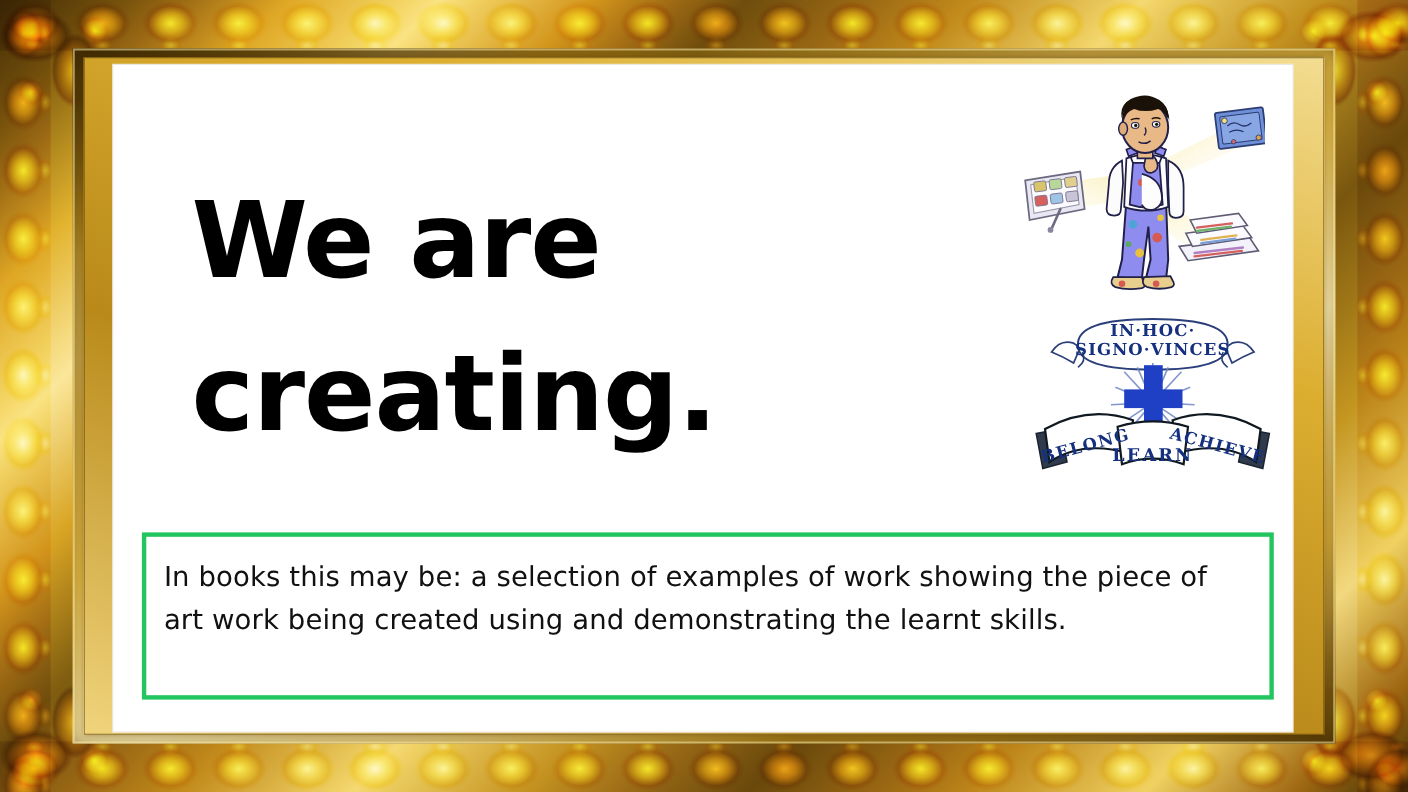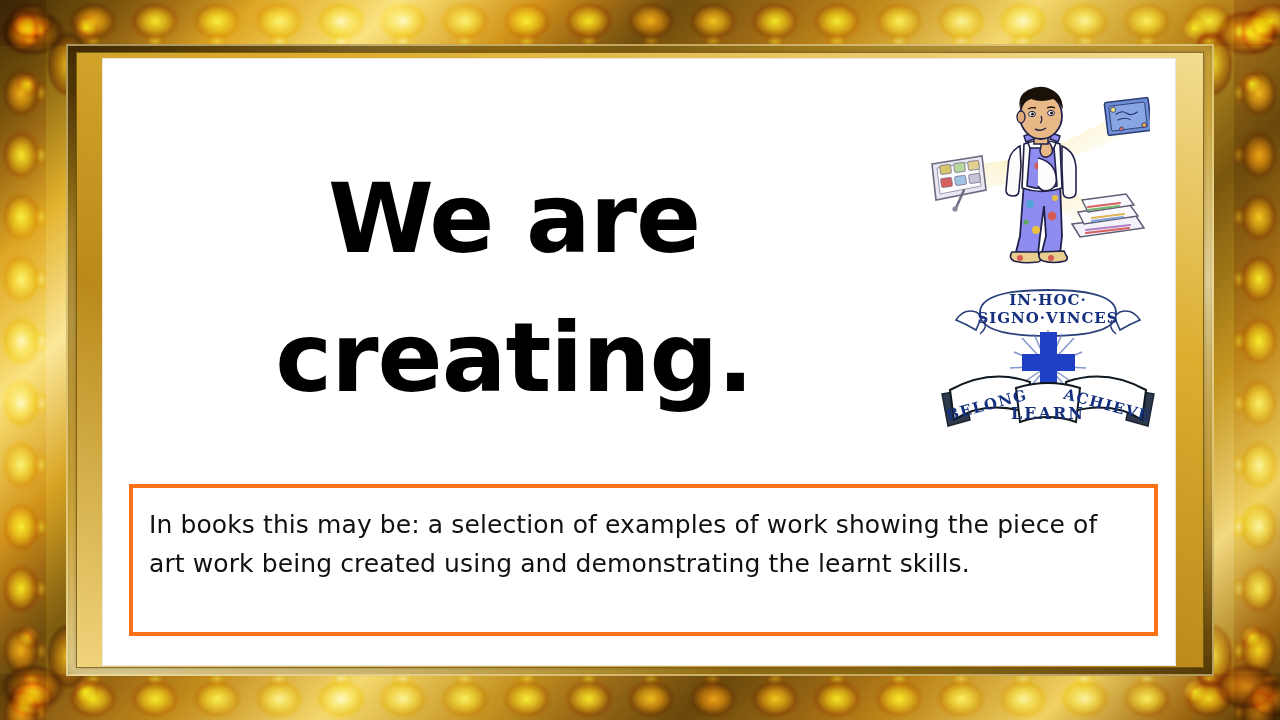--- a/index.html
+++ b/index.html
@@ -124,21 +124,20 @@
     position: absolute;
     top: 92px;
     left: 72px;
     width: 680px;
     color: #000000;
     font-family: "DejaVu Sans", sans-serif;
     font-weight: 700;
     font-size: 96px;
     line-height: 1.45;
     letter-spacing: -1px;
-    text-align: center;
     white-space: pre-line;
   }
 
   
   #clipart-child {
     position: absolute;
     top: 28px;
     left: 818px;
     width: 230px;
     height: 188px;
@@ -154,21 +153,21 @@
   }
 
   
   #notebox {
     position: absolute;
     top: 426px;
     left: 27px;
     width: 1029px;
     height: 152px;
     background: #ffffff;
-    border: 4px solid #f97316;
+    border: 4px solid #22c55e;
     padding: 18px 22px 0 16px;
   }
 
   #notebox-text {
     font-family: "DejaVu Sans", sans-serif;
     font-size: 25px;
     line-height: 1.55;
     color: #111111;
     letter-spacing: .1px;
   }

